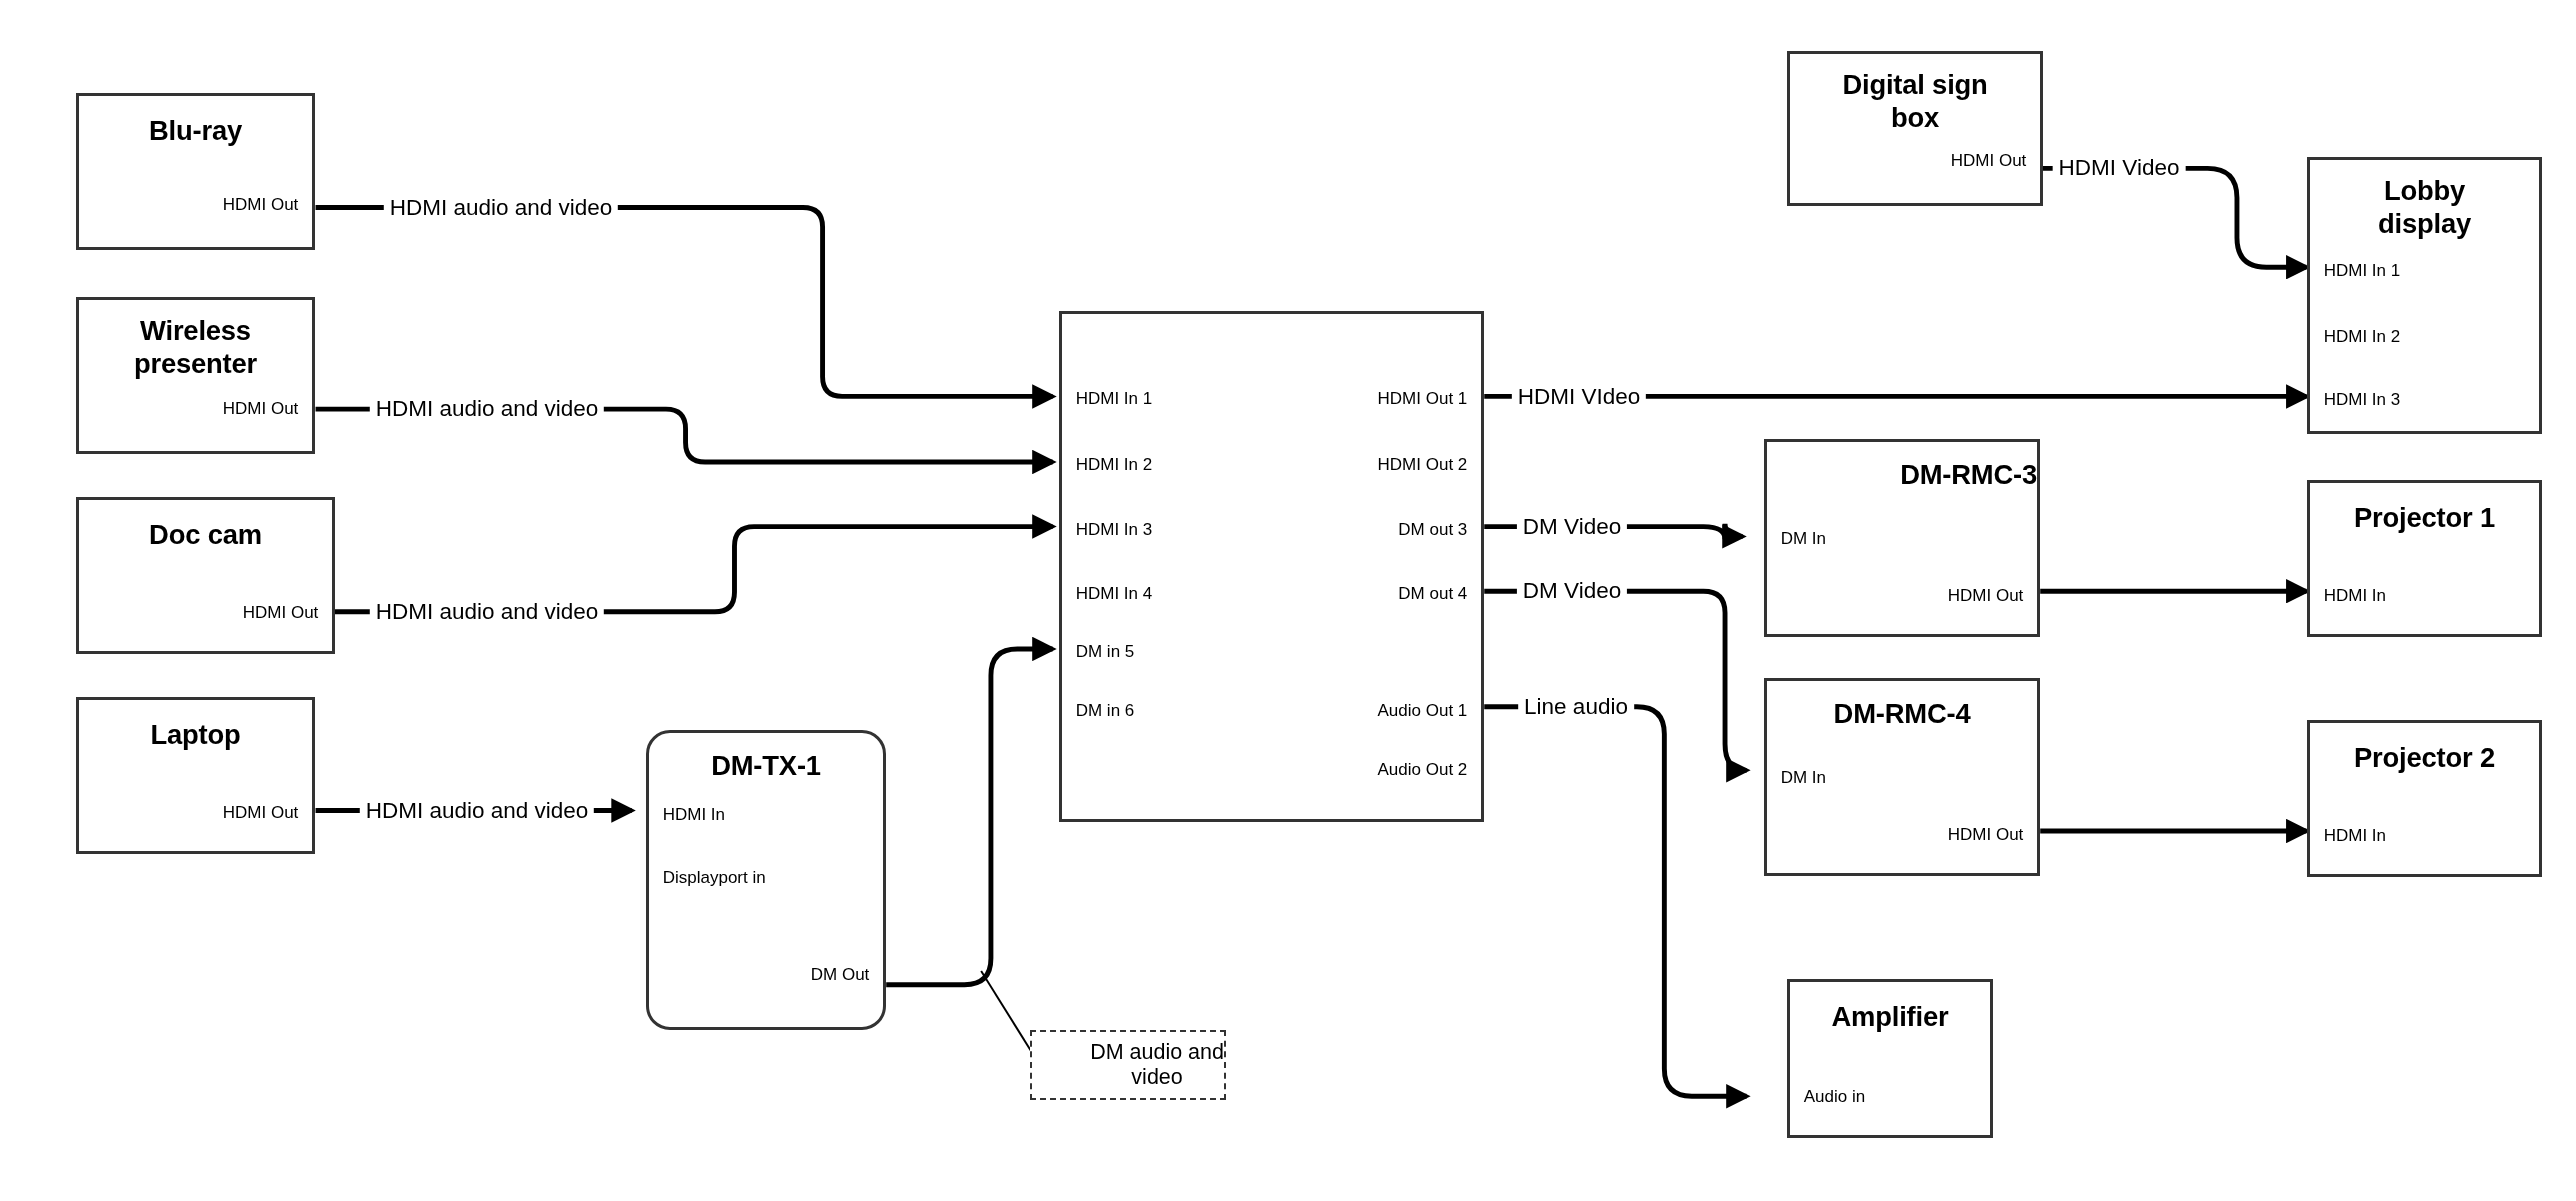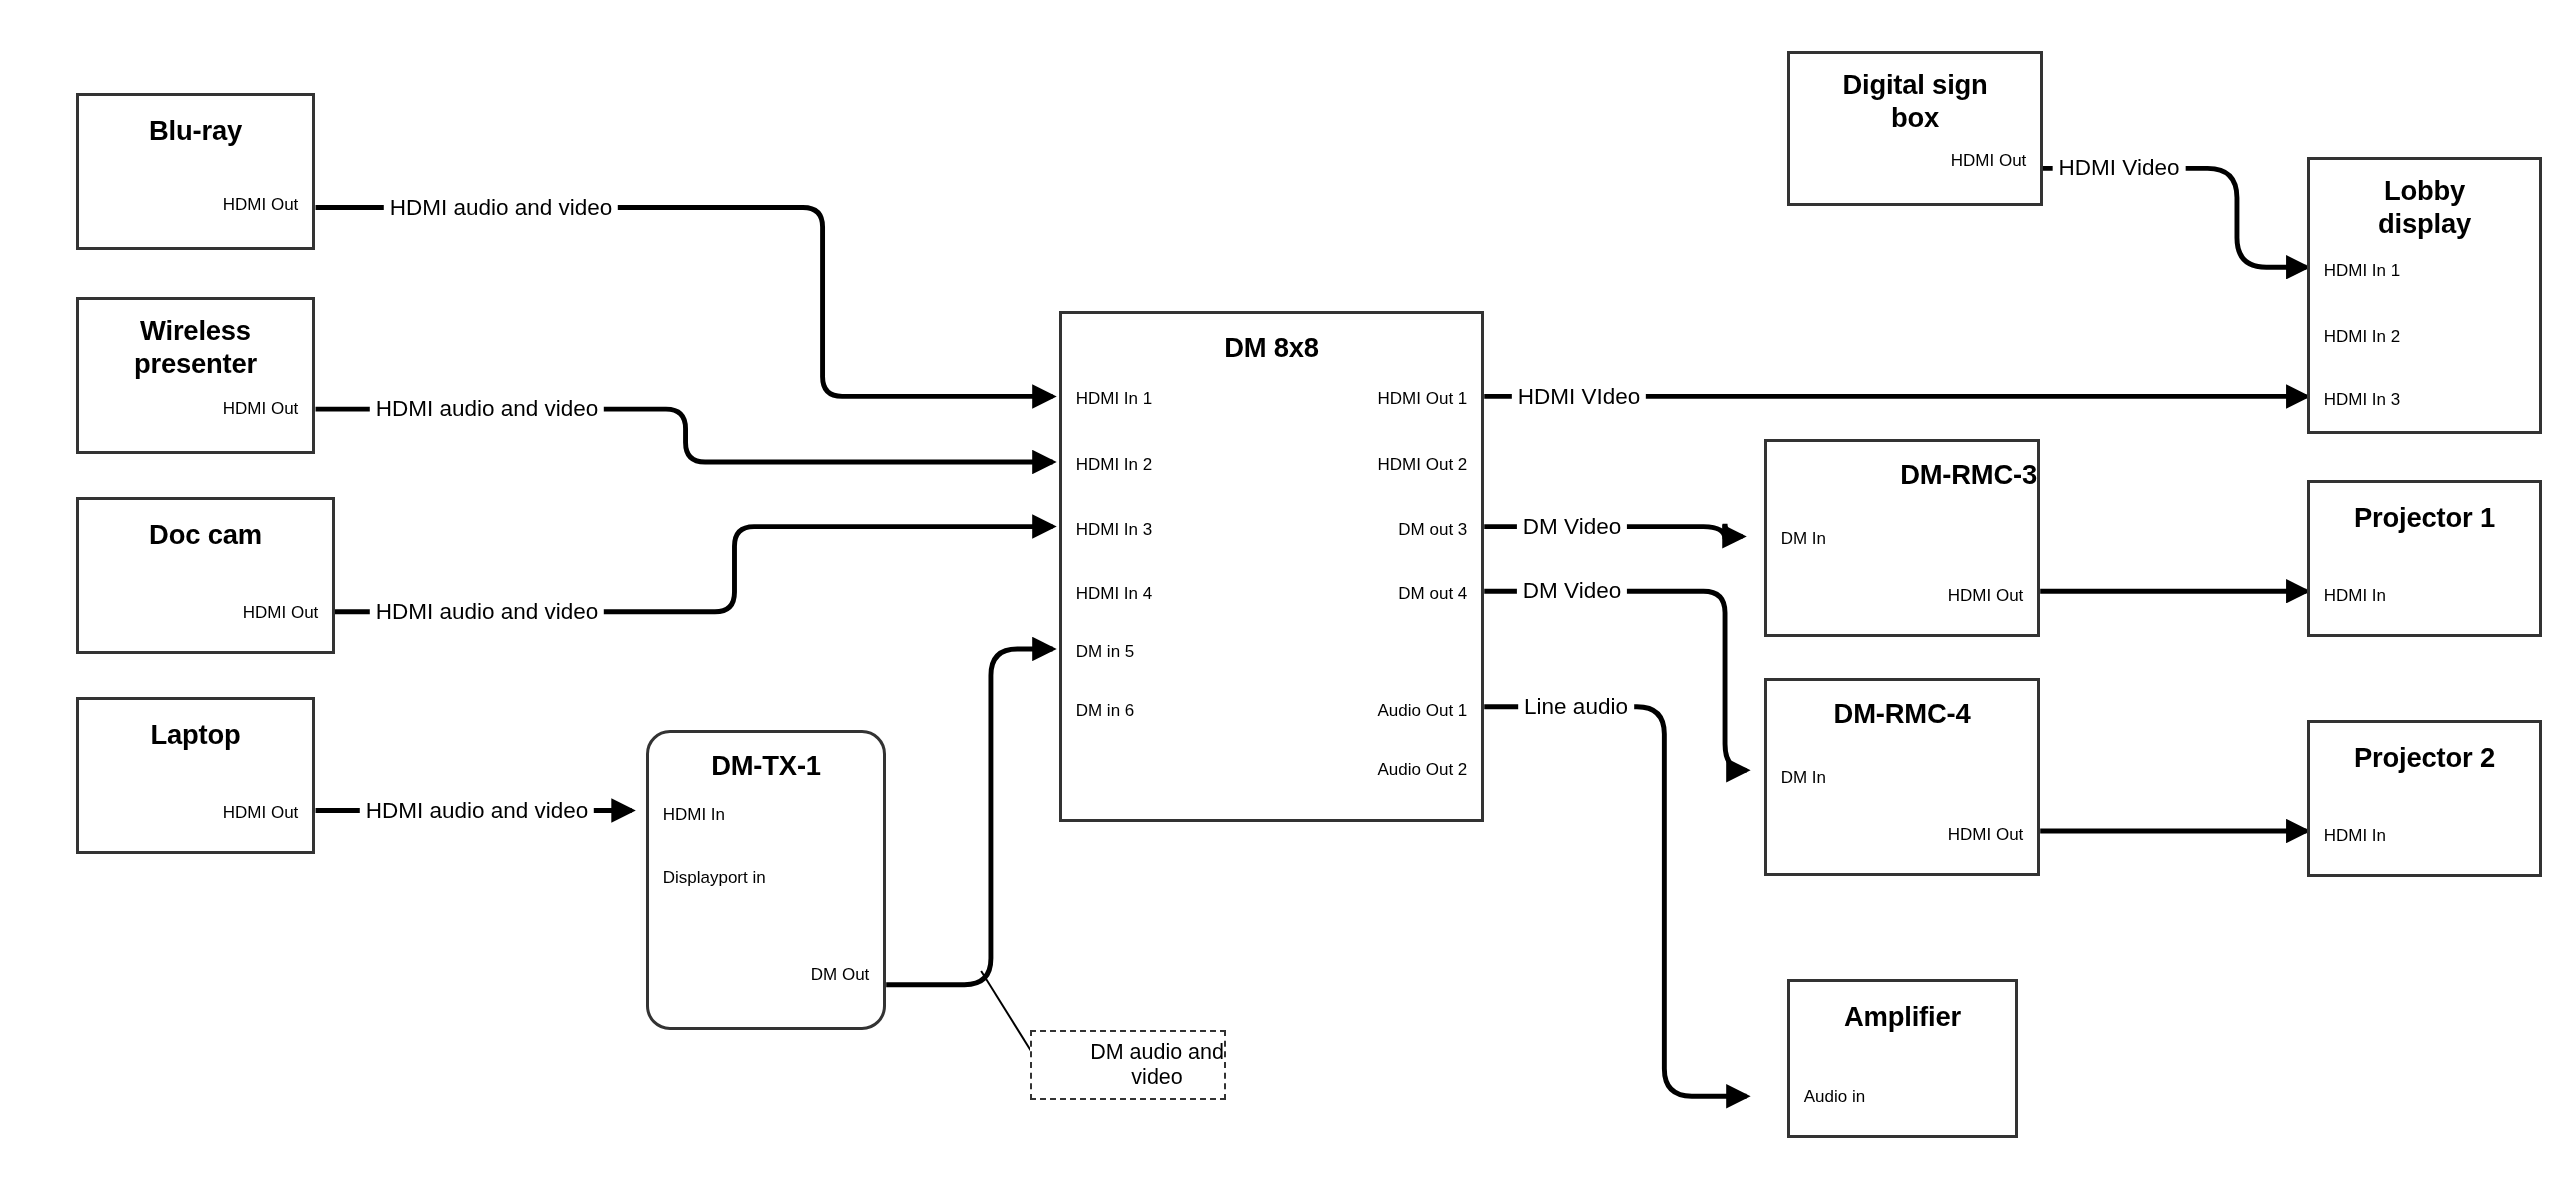--- a/index.html
+++ b/index.html
@@ -174,21 +174,20 @@
   </div>
 
   <div class="node" style="left:646px; top:730px; width:240px; height:300px;border-radius:24px;">
     <div class="title" style="top:15.7px;">DM-TX-1</div>
     <div class="port left" style="top:67px;">HDMI In</div>
     <div class="port left" style="top:130px;">Displayport in</div>
     <div class="port right" style="top:227px;">DM Out</div>
   </div>
 
   <div class="node" style="left:1059px; top:311px; width:425px; height:511px;">
-    <div class="title" style="top:16.6px;">DM 8x8</div>
 
     <div class="port left" style="top:70px;">HDMI In 1</div>
     <div class="port left" style="top:136px;">HDMI In 2</div>
     <div class="port left" style="top:201px;">HDMI In 3</div>
     <div class="port left" style="top:265px;">HDMI In 4</div>
     <div class="port left" style="top:323px;">DM in 5</div>
     <div class="port left" style="top:382px;">DM in 6</div>
 
     <div class="port right" style="top:70px;">HDMI Out 1</div>
     <div class="port right" style="top:136px;">HDMI Out 2</div>
@@ -227,21 +226,21 @@
   <div class="node" style="left:2307px; top:480px; width:235px; height:157px;">
     <div class="title" style="top:17.6px;">Projector 1</div>
     <div class="port left" style="top:98px;">HDMI In</div>
   </div>
 
   <div class="node" style="left:2307px; top:720px; width:235px; height:157px;">
     <div class="title" style="top:17.6px;">Projector 2</div>
     <div class="port left" style="top:98px;">HDMI In</div>
   </div>
 
-  <div class="node" style="left:1787px; top:979px; width:231px; height:159px;">
+  <div class="node" style="left:1787px; top:979px; width:206px; height:159px;">
     <div class="title" style="top:17.6px;">Amplifier</div>
     <div class="port left" style="top:100px;">Audio in</div>
   </div>
 
   <div class="annot" style="left:1030px; top:1030px; width:196px; height:70px;justify-content:flex-end;">
     <div>
       <div>DM audio and</div>
       <div>video</div>
     </div>
   </div>

